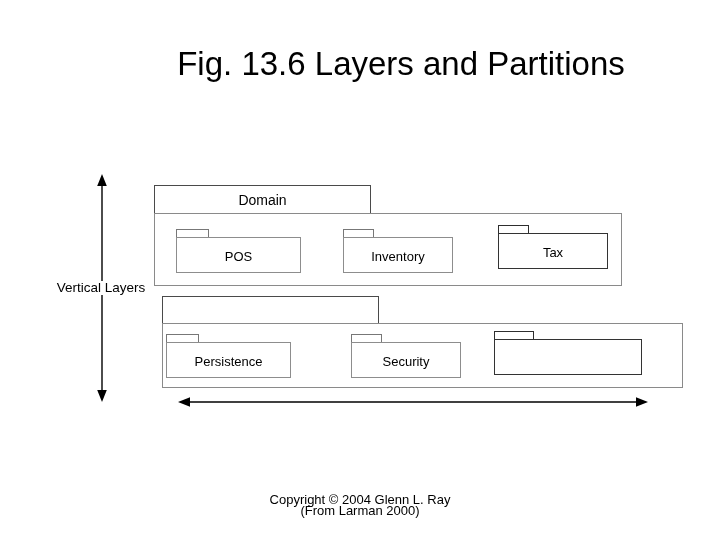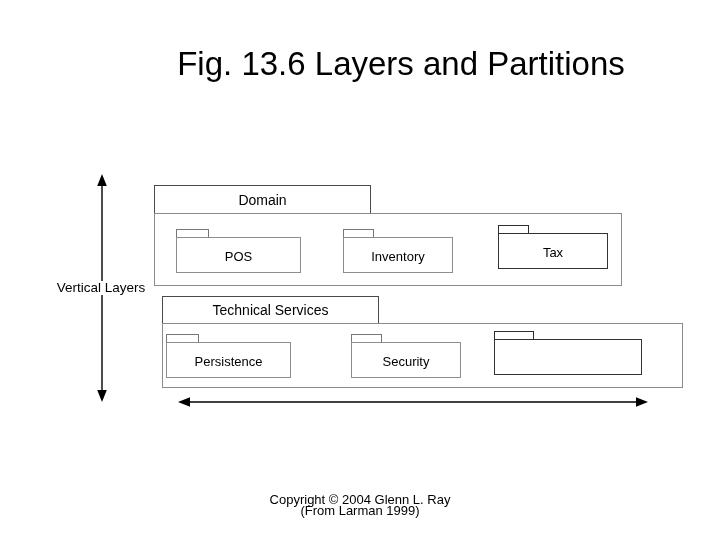--- a/index.html
+++ b/index.html
@@ -155,21 +155,20 @@
     <div class="pkg sub dark" style="left:332px; top:40px; width:88px; height:44px;margin-left:12px;">
       <div class="pkg-tab" style="width:31px; height:9px;"></div>
       <div class="pkg-body" style="top:8px; width:110px; height:36px;"></div>
       <div class="pkg-label" style="left:0px; top:21px; width:110px;">Tax</div>
     </div>
   </div>
 
   <div class="pkg layer" style="left:162px; top:296px; width:521px; height:92px;">
     <div class="pkg-tab" style="width:217px; height:28px;"></div>
     <div class="pkg-body" style="top:27px; width:521px; height:65px;"></div>
-    <div class="pkg-label" style="left:0px; top:7px; width:217px;">Technical Services</div>
 
     <div class="pkg sub" style="left:4px; top:38px; width:125px; height:44px;">
       <div class="pkg-tab" style="width:33px; height:9px;"></div>
       <div class="pkg-body" style="top:8px; width:125px; height:36px;"></div>
       <div class="pkg-label" style="left:0px; top:21px; width:125px;">Persistence</div>
     </div>
 
     <div class="pkg sub" style="left:189px; top:38px; width:110px; height:44px;">
       <div class="pkg-tab" style="width:31px; height:9px;"></div>
       <div class="pkg-body" style="top:8px; width:110px; height:36px;"></div>
@@ -185,14 +184,14 @@
   <svg class="arrow-svg" style="left:176px; top:393px;" width="474" height="18" viewBox="0 0 474 18">
     <line class="arrow-line" x1="10" y1="9" x2="464" y2="9"></line>
     <polygon class="arrow-head" points="2,9 14,4.2 14,13.8"></polygon>
     <polygon class="arrow-head" points="472,9 460,4.2 460,13.8"></polygon>
   </svg>
 
 </div>
 
 <div id="footer">
   <div>Copyright © 2004 Glenn L. Ray</div>
-  <div>(From Larman 1999)</div>
+  <div>(From Larman 2000)</div>
 </div>
 
 </body></html>

